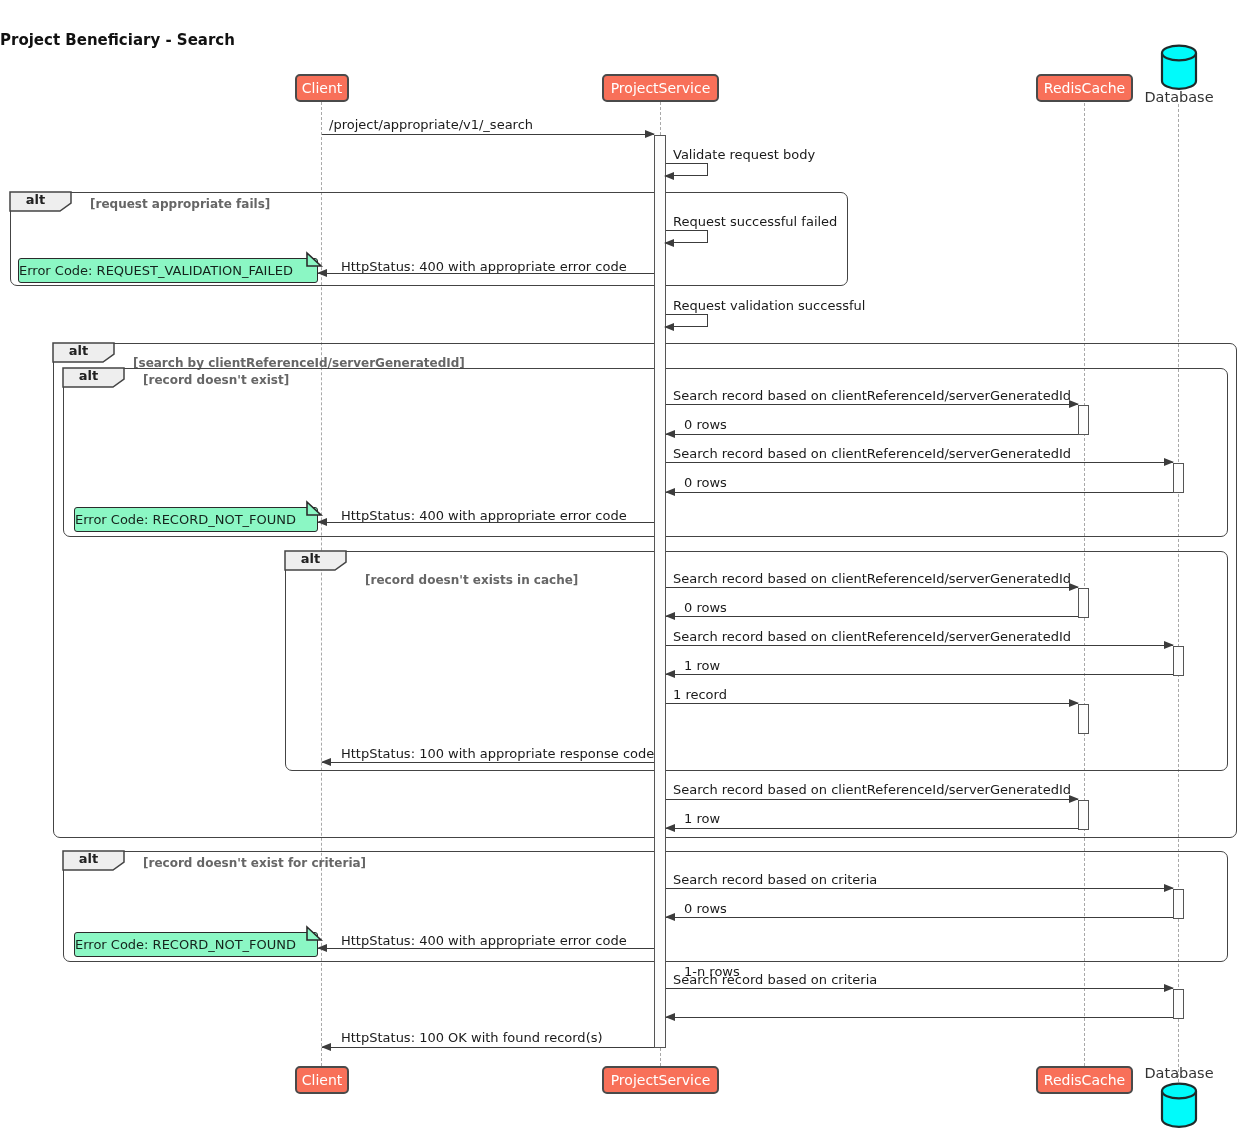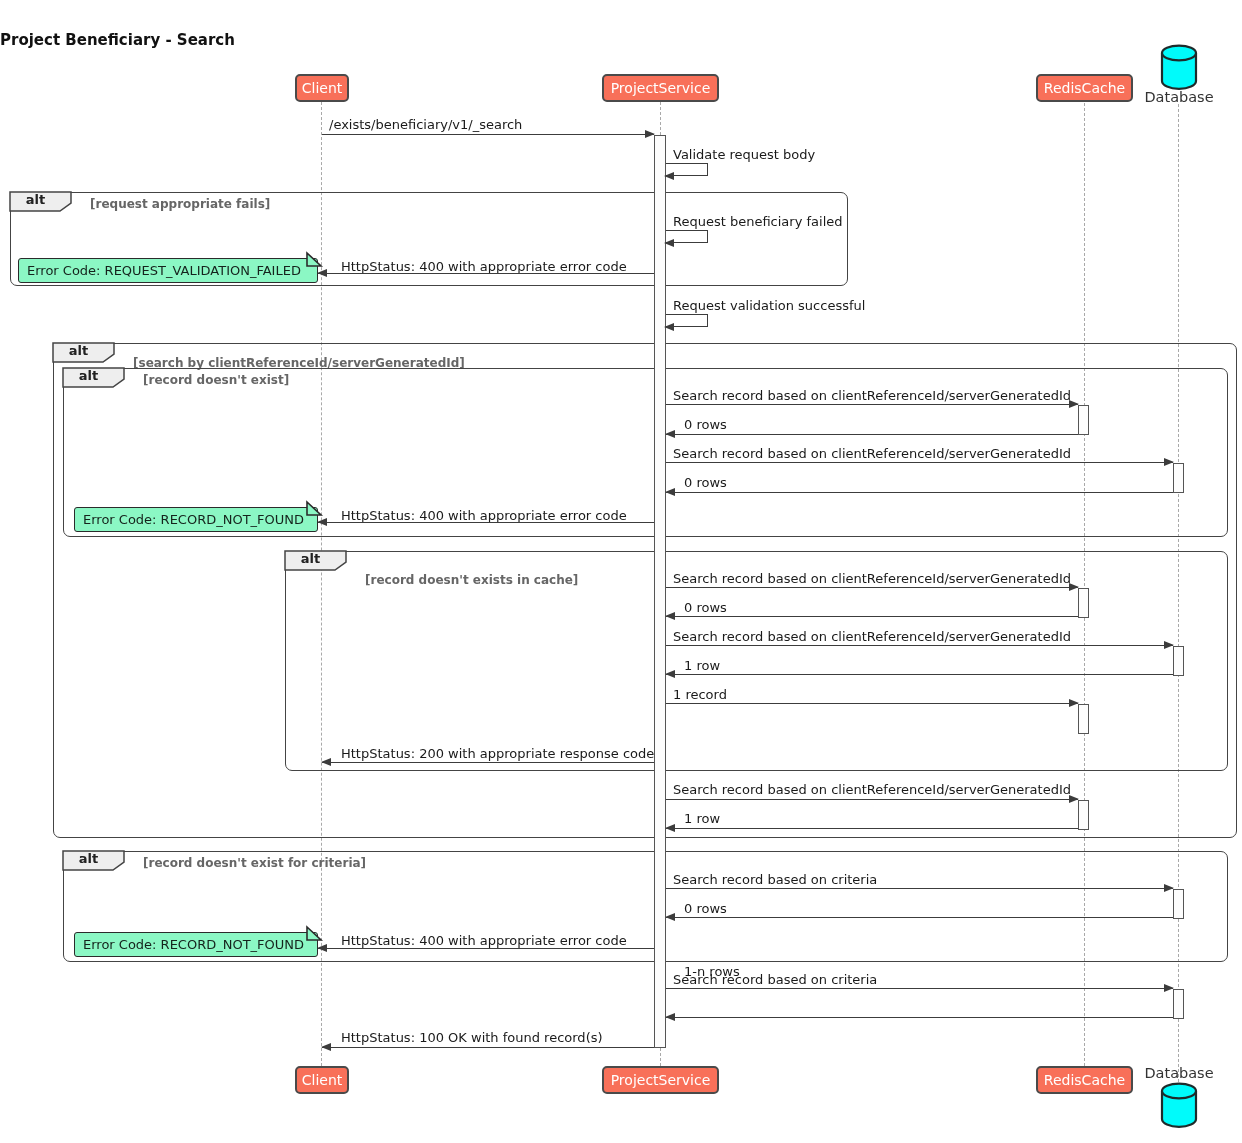--- a/index.html
+++ b/index.html
@@ -43,21 +43,21 @@
   .msg-line{height:0;border-top:1.3px solid var(--line);z-index:4}
   .ah{position:absolute;width:0;height:0;border-style:solid}
   .ah-right{right:-1px;top:-5px;border-width:4.5px 0 4.5px 10px;border-color:transparent transparent transparent var(--line)}
   .ah-left{left:-1px;top:-5px;border-width:4.5px 10px 4.5px 0;border-color:transparent var(--line) transparent transparent}
   .self-loop{
     width:42px;height:13px;border:1.3px solid var(--line);border-left:none;z-index:4;
   }
   .self-loop .ah-self{left:-2px;bottom:-5px;top:auto;border-width:4.5px 10px 4.5px 0;border-color:transparent var(--line) transparent transparent}
   .note{
     background:var(--note-fill);border:1.6px solid #2B2B2B;border-radius:3px;
-    display:flex;align-items:center;padding-left:8px;
+    display:flex;align-items:center;
     font-size:13px;color:#15231C;white-space:nowrap;z-index:5;
   }
   .note-fold{position:absolute;top:-9px;right:-7px}
   svg{display:block}
 </style>
 </head>
 <body>
 
 <div class="abs title">Project Beneficiary - Search</div>
 
@@ -138,31 +138,31 @@
 <div class="abs frame" style="left:63px;top:851px;width:1165px;height:111px">
   <div class="abs frame-tab">
     <svg width="64" height="21">
         <polygon points="1,1 62,1 62,12 51,20 1,20" fill="var(--tab-fill)" stroke="#444" stroke-width="1.5"></polygon>
       </svg>
     <span class="op">alt</span>
   </div>
   <div class="abs guard" style="left:79px;top:4px">[record doesn't exist for criteria]</div>
 </div>
 
-<div class="abs msg-label" style="left:329px;top:117px">/exists/beneficiary/v1/_search</div>
+<div class="abs msg-label" style="left:329px;top:117px">/project/appropriate/v1/_search</div>
 <div class="abs msg-line" style="left:322px;top:134px;width:332px">
     <span class="ah ah-right"></span>
   </div>
 
 <div class="abs msg-label" style="left:673px;top:147px">Validate request body</div>
 <div class="abs self-loop" style="left:666px;top:163px">
     <span class="ah ah-self"></span>
   </div>
 
-<div class="abs msg-label" style="left:673px;top:214px">Request beneficiary failed</div>
+<div class="abs msg-label" style="left:673px;top:214px">Request successful failed</div>
 <div class="abs self-loop" style="left:666px;top:230px">
     <span class="ah ah-self"></span>
   </div>
 
 <div class="abs msg-label" style="left:341px;top:259px">HttpStatus: 400 with appropriate error code</div>
 <div class="abs msg-line" style="left:318px;top:273px;width:336px">
     <span class="ah ah-left"></span>
   </div>
 
 <div class="abs msg-label" style="left:673px;top:298px">Request validation successful</div>
@@ -213,21 +213,21 @@
 <div class="abs msg-label" style="left:684px;top:658px">1 row</div>
 <div class="abs msg-line" style="left:666px;top:674px;width:507px">
     <span class="ah ah-left"></span>
   </div>
 
 <div class="abs msg-label" style="left:673px;top:687px">1 record</div>
 <div class="abs msg-line" style="left:666px;top:703px;width:412px">
     <span class="ah ah-right"></span>
   </div>
 
-<div class="abs msg-label" style="left:341px;top:746px">HttpStatus: 200 with appropriate response code</div>
+<div class="abs msg-label" style="left:341px;top:746px">HttpStatus: 100 with appropriate response code</div>
 <div class="abs msg-line" style="left:322px;top:762px;width:332px">
     <span class="ah ah-left"></span>
   </div>
 
 <div class="abs msg-label" style="left:673px;top:782px">Search record based on clientReferenceId/serverGeneratedId</div>
 <div class="abs msg-line" style="left:666px;top:799px;width:412px">
     <span class="ah ah-right"></span>
   </div>
 
 <div class="abs msg-label" style="left:684px;top:811px">1 row</div>

